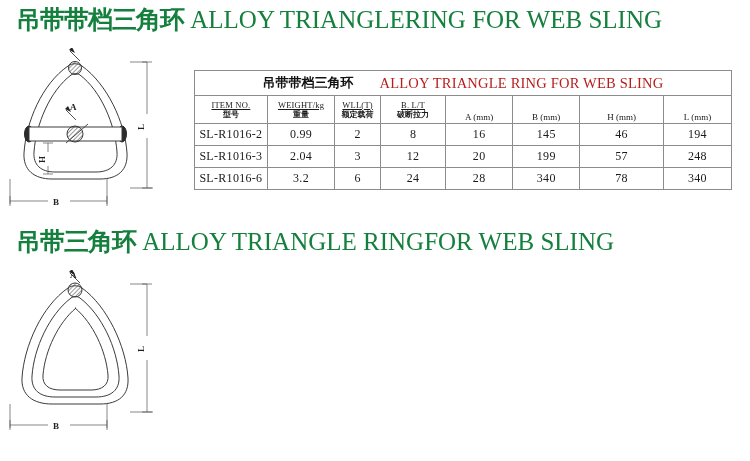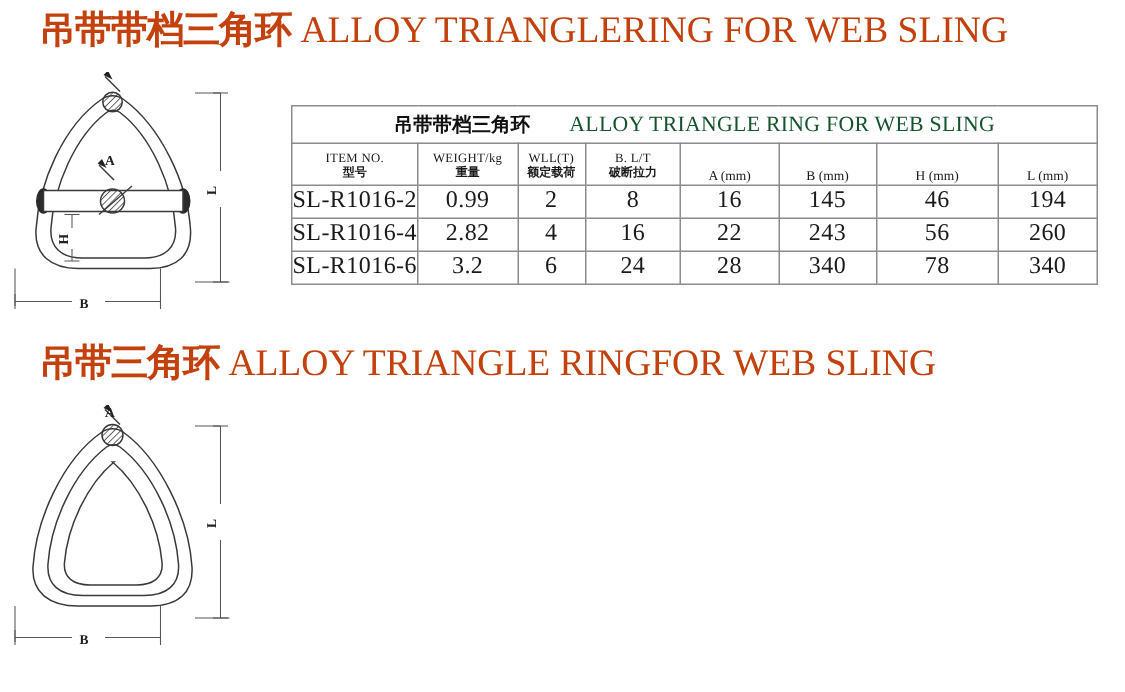--- a/index.html
+++ b/index.html
@@ -19,22 +19,22 @@
     position: absolute;
     left: 0;
     width: 750px;
   }
   #section-1 { top: 0; }
   #section-2 { top: 222px; }
 
   .section-title {
     height: 40px;
     line-height: 40px;
-    padding-left: 26px;
-    color: #c2410c;
+    padding-left: 16px;
+    color: #15803d;
     white-space: nowrap;
     font-size: 25px;
     letter-spacing: 0px;
   }
   .title-cn {
     font-family: "DejaVu Sans", sans-serif;
     font-size: 25px;
     font-weight: 700;
     letter-spacing: -1px;
   }
@@ -88,56 +88,57 @@
     font-family: "DejaVu Sans", sans-serif;
     font-size: 13px;
     font-weight: 600;
     color: #111;
     letter-spacing: 0px;
   }
   .banner-en {
     font-family: "Liberation Serif", serif;
     font-size: 14.5px;
     font-weight: 400;
-    color: #14532d;
+    color: #b91c1c;
     letter-spacing: 0.2px;
   }
 
   .col-head {
     height: 26px;
     line-height: 1.18;
     font-size: 8px;
     padding: 1px 0;
   }
   .ch-en {
     font-family: "Liberation Serif", serif;
     font-size: 8.5px;
     letter-spacing: 0.2px;
     display: block;
     white-space: nowrap;
+    text-decoration: underline;
   }
   .ch-cn {
     font-family: "DejaVu Sans", sans-serif;
     font-size: 8px;
     font-weight: 600;
     display: block;
     white-space: nowrap;
   }
   .ch-single {
     font-family: "Liberation Serif", serif;
     font-size: 9px;
     display: block;
     white-space: nowrap;
     margin-top: 16px;
   }
 
   .spec-table tbody td {
     height: 21px;
     font-family: "Liberation Serif", serif;
-    font-size: 16px;
+    font-size: 12px;
     letter-spacing: 0.3px;
     white-space: nowrap;
     margin-left: 48px;
   }
 </style>
 </head>
 <body>
 
 <div class="section" id="section-1">
 
@@ -244,28 +245,28 @@
         <td>SL-R1016-2</td>
         <td>0.99</td>
         <td>2</td>
         <td>8</td>
         <td>16</td>
         <td>145</td>
         <td>46</td>
         <td>194</td>
       </tr>
       <tr>
-        <td>SL-R1016-4</td>
-        <td>2.82</td>
-        <td>4</td>
-        <td>16</td>
-        <td>22</td>
-        <td>243</td>
-        <td>56</td>
-        <td>260</td>
+        <td>SL-R1016-3</td>
+        <td>2.04</td>
+        <td>3</td>
+        <td>12</td>
+        <td>20</td>
+        <td>199</td>
+        <td>57</td>
+        <td>248</td>
       </tr>
       <tr>
         <td>SL-R1016-6</td>
         <td>3.2</td>
         <td>6</td>
         <td>24</td>
         <td>28</td>
         <td>340</td>
         <td>78</td>
         <td>340</td>

